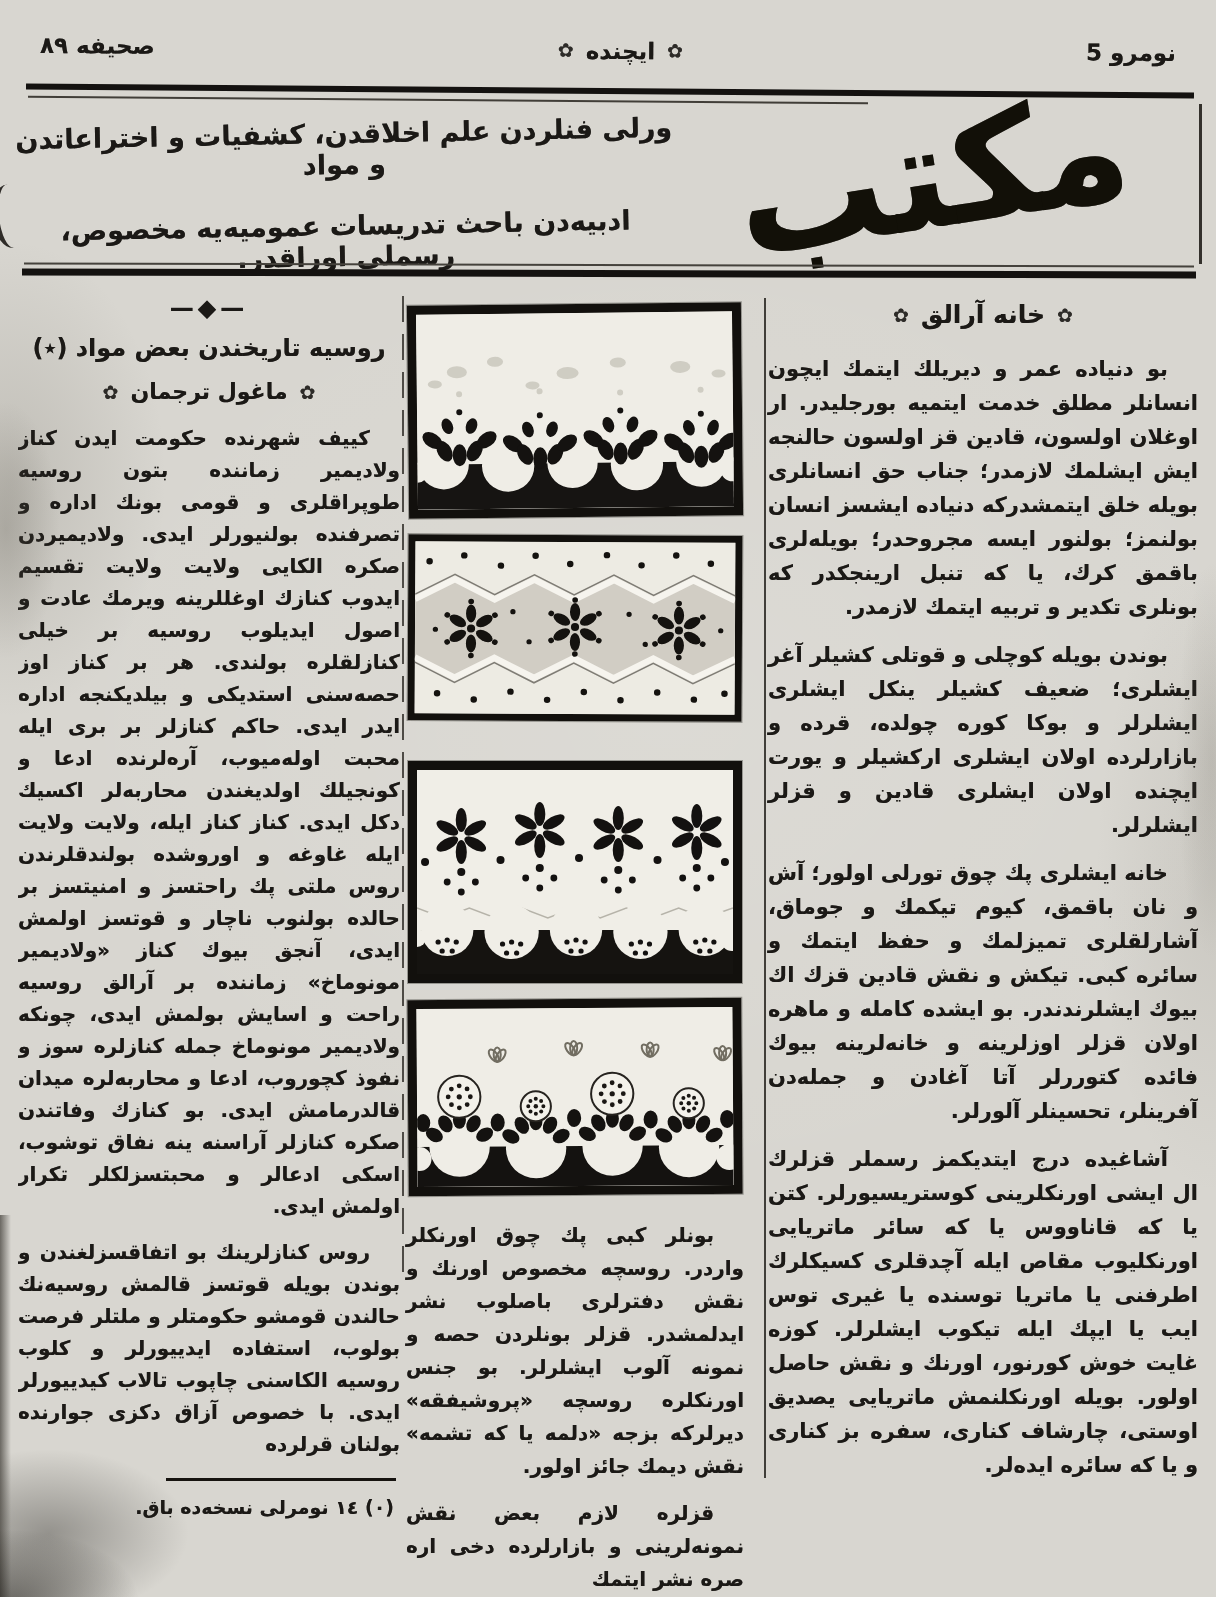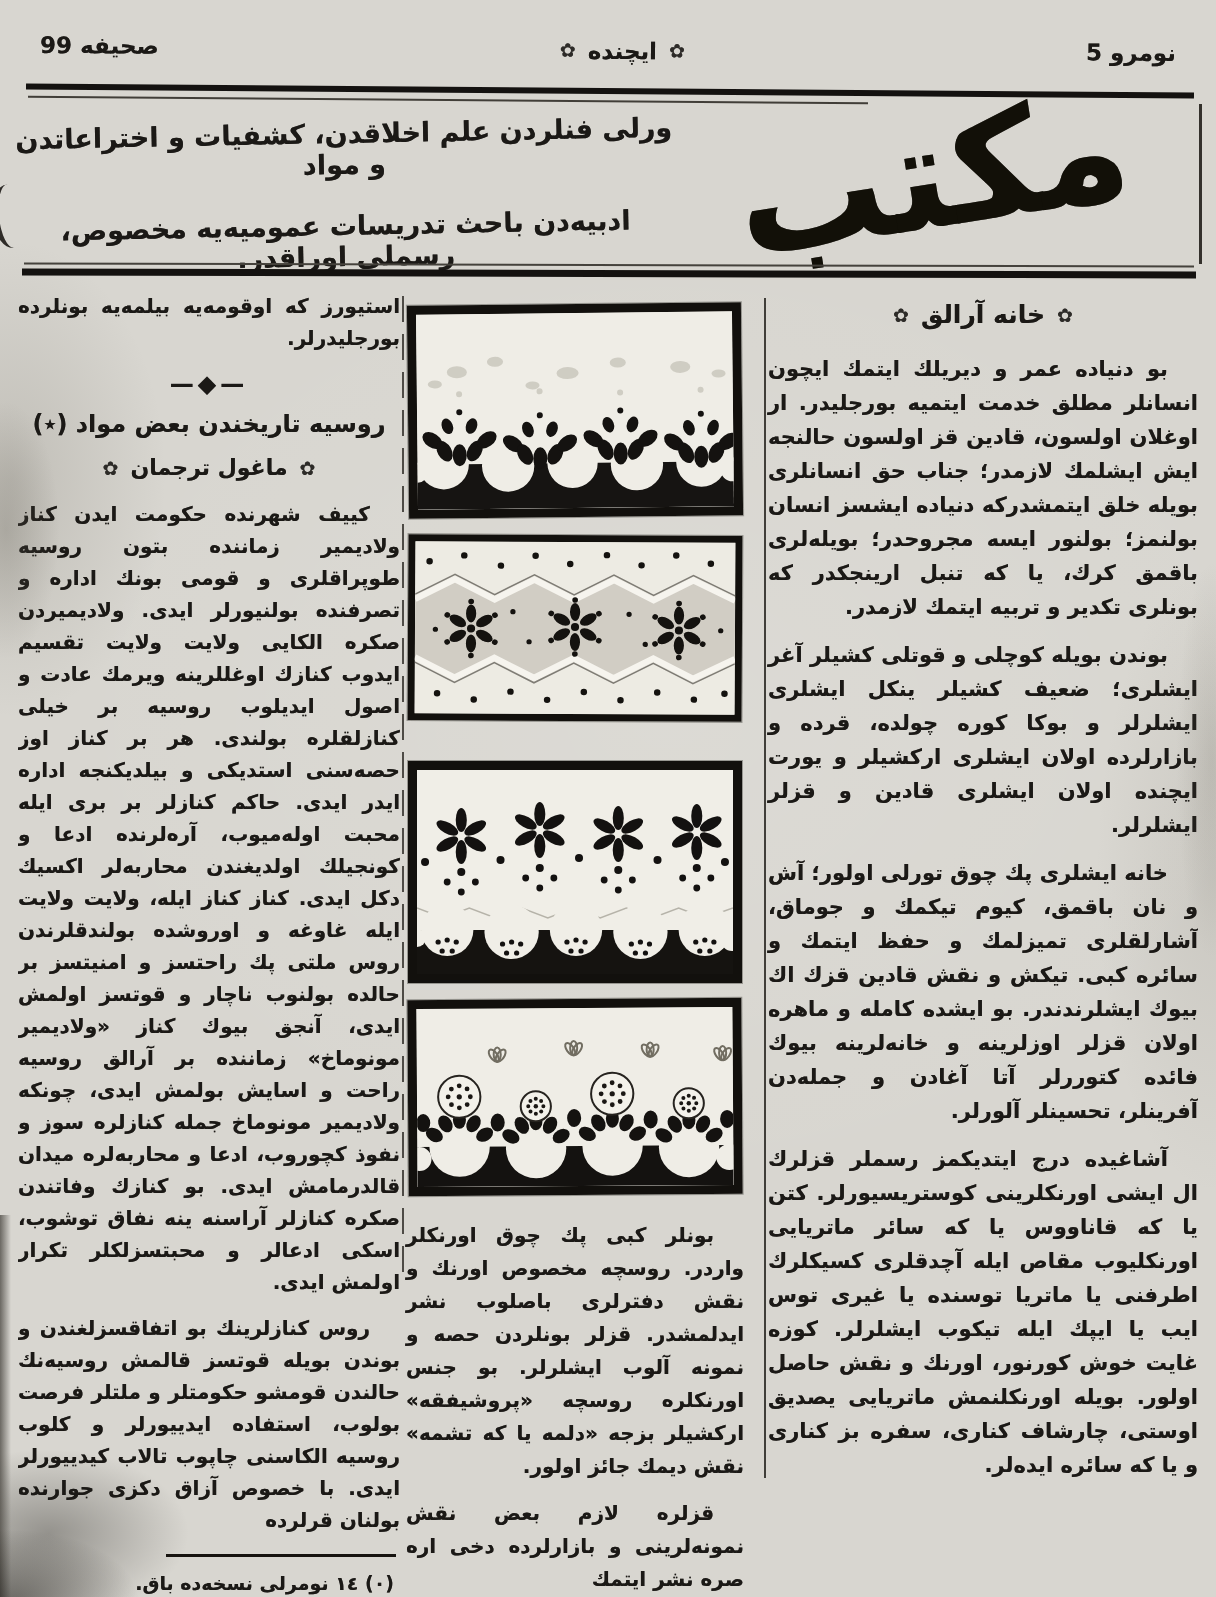--- a/index.html
+++ b/index.html
@@ -83,21 +83,21 @@
 
 <div class="page ink">
 
   <div class="top-header">
     <span>نومرو 5</span>
     <span class="pub-wrap">
       <span class="orn">✿</span>
       <span>ايچنده</span>
       <span class="orn">✿</span>
     </span>
-    <span>صحيفه 99</span>
+    <span>صحيفه ٨٩</span>
   </div>
 
   <div class="rule rule-top"></div>
   <div class="rule-top-thin rule" style="background:#413e38;"></div>
 
   <div class="masthead-title">مكتب</div>
   <div class="masthead-desc">
     <div class="l1">ورلى فنلردن علم اخلاقدن، كشفيات و اختراعاتدن و مواد</div>
     <div>ادبيه‌دن باحث تدريسات عموميه‌يه مخصوص، رسملى اوراقدر.</div>
   </div>
@@ -377,27 +377,26 @@
             <ellipse cx="80" cy="114" rx="7" ry="9"></ellipse>
               <ellipse cx="156" cy="110" rx="7" ry="9"></ellipse>
             <ellipse cx="232" cy="112" rx="7" ry="9"></ellipse>
               <ellipse cx="6" cy="114" rx="7" ry="9"></ellipse>
             <ellipse cx="308" cy="112" rx="7" ry="9"></ellipse>
           </g>
         </svg>
       </figure>
 
       <div class="captions">
-        <p>بونلر كبى پك چوق اورنكلر واردر. روسچه مخصوص اورنك و نقش دفترلرى باصلوب نشر ايدلمشدر. قزلر بونلردن حصه و نمونه آلوب ايشلرلر. بو جنس اورنكلره روسچه «پروشيفقه» اركشيلر بزجه «دلمه يا كه تشمه» نقش ديمك جائز اولور.</p>
+        <p>بونلر كبى پك چوق اورنكلر واردر. روسچه مخصوص اورنك و نقش دفترلرى باصلوب نشر ايدلمشدر. قزلر بونلردن حصه و نمونه آلوب ايشلرلر. بو جنس اورنكلره روسچه «پروشيفقه» ديرلركه بزجه «دلمه يا كه تشمه» نقش ديمك جائز اولور.</p>
         <p>قزلره لازم بعض نقش نمونه‌لرينى و بازارلرده دخى اره صره نشر ايتمك</p>
       </div>
     </section>
 
     <section class="col col-left">
-      <p class="no-indent">استيورز كه اوقومه‌يه بيلمه‌يه بونلرده بورجليدرلر.</p>
       <div class="divider">—◆—</div>
       <h2 class="article-heading">روسيه تاريخندن بعض مواد (٭)</h2>
       <h3 class="sub-heading">
         <span class="orn">✿</span>
         <span>ماغول ترجمان</span>
         <span class="orn">✿</span>
       </h3>
       <p>كييف شهرنده حكومت ايدن كناز ولاديمير زماننده بتون روسيه طوپراقلرى و قومى بونك اداره و تصرفنده بولنيورلر ايدى. ولاديميردن صكره الكايى ولايت ولايت تقسيم ايدوب كنازك اوغللرينه ويرمك عادت و اصول ايديلوب روسيه بر خيلى كنازلقلره بولندى. هر بر كناز اوز حصه‌سنى استديكى و بيلديكنجه اداره ايدر ايدى. حاكم كنازلر بر برى ايله محبت اوله‌ميوب، آره‌لرنده ادعا و كونجيلك اولديغندن محاربه‌لر اكسيك دكل ايدى. كناز كناز ايله، ولايت ولايت ايله غاوغه و اوروشده بولندقلرندن روس ملتى پك راحتسز و امنيتسز بر حالده بولنوب ناچار و قوتسز اولمش ايدى، آنجق بيوك كناز «ولاديمير مونوماخ» زماننده بر آرالق روسيه راحت و اسايش بولمش ايدى، چونكه ولاديمير مونوماخ جمله كنازلره سوز و نفوذ كچوروب، ادعا و محاربه‌لره ميدان قالدرمامش ايدى. بو كنازك وفاتندن صكره كنازلر آراسنه ينه نفاق توشوب، اسكى ادعالر و محبتسزلكلر تكرار اولمش ايدى.</p>
       <p>روس كنازلرينك بو اتفاقسزلغندن و بوندن بويله قوتسز قالمش روسيه‌نك حالندن قومشو حكومتلر و ملتلر فرصت بولوب، استفاده ايدييورلر و كلوب روسيه الكاسنى چاپوب تالاب كيدييورلر ايدى. با خصوص آزاق دكزى جوارنده بولنان قرلرده</p>
       <div class="footnote">

